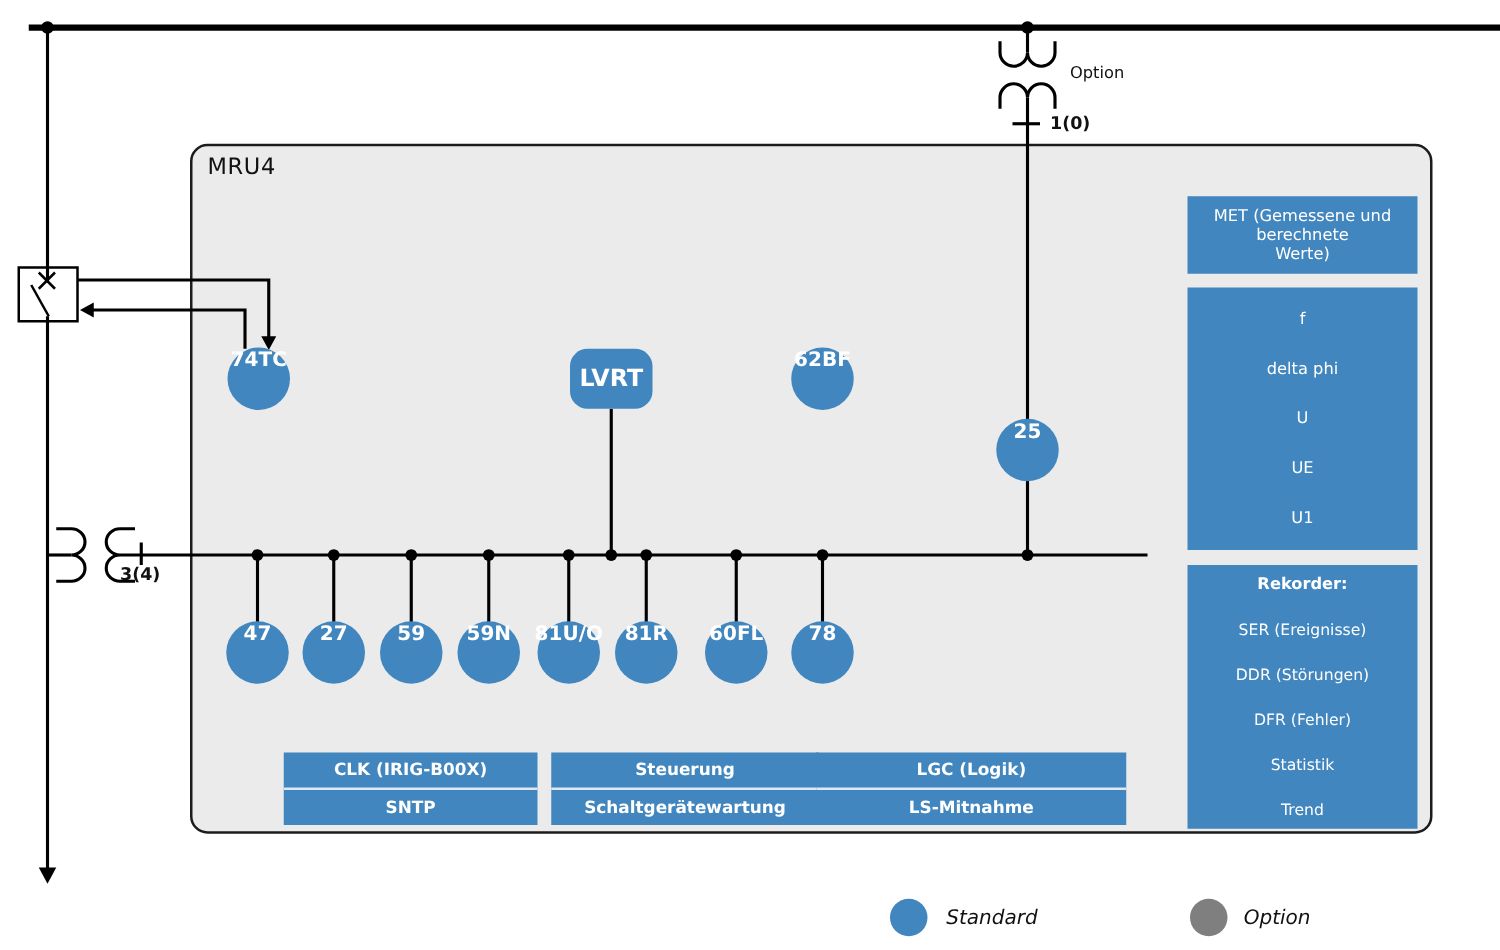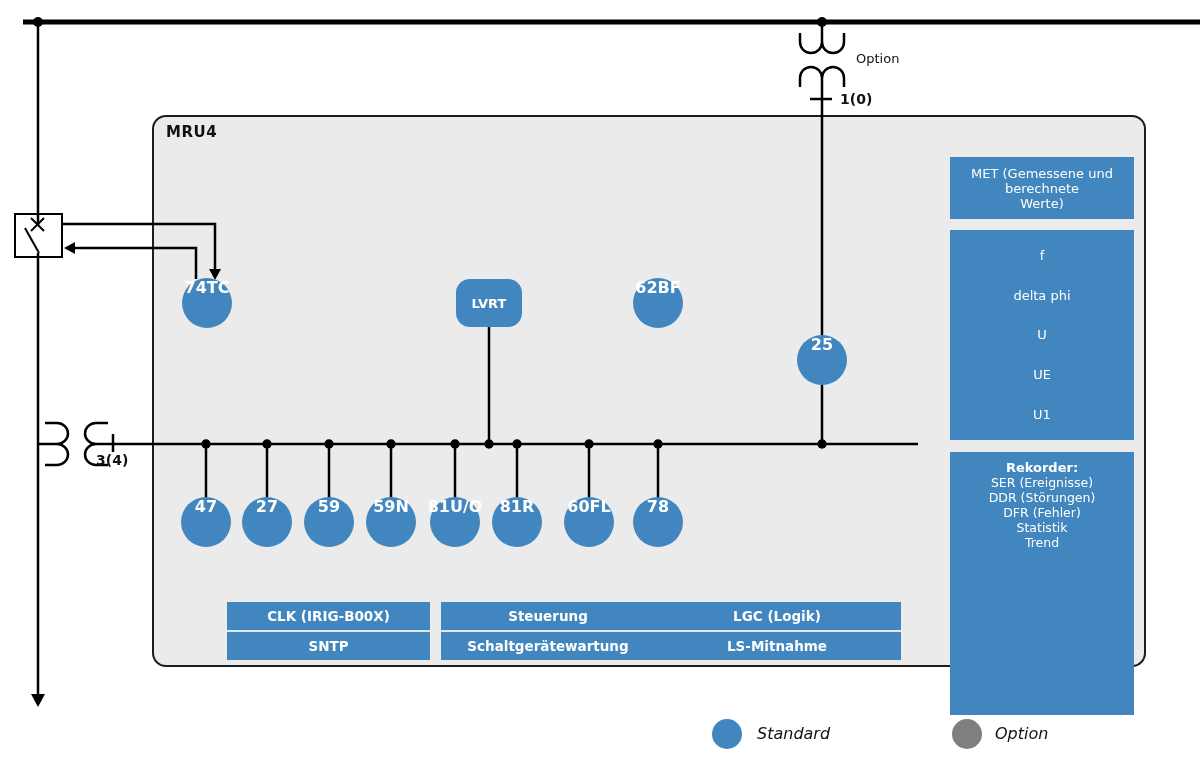--- a/index.html
+++ b/index.html
@@ -6,33 +6,33 @@
   #canvas{
     position:relative;width:1200px;height:760px;background:#ffffff;overflow:hidden;
     font-family:"DejaVu Sans","Liberation Sans",sans-serif;color:#111;
   }
   .abs{position:absolute;}
   
   .device{
     left:152px;top:115px;width:994px;height:552px;
     background:#ebebeb;border:2px solid #1c1c1c;border-radius:14px;box-sizing:border-box;
   }
-  .device-title{left:166px;top:123px;font-size:15px;font-weight:bold;letter-spacing:.5px;}
+  .device-title{left:166px;top:123px;font-size:18px;font-weight:normal;letter-spacing:.5px;}
   
   svg.linework{left:0;top:0;width:1200px;height:760px;pointer-events:none;}
   
   .fn-circle{
     width:50px;height:50px;border-radius:50%;background:#4186be;
     display:flex;justify-content:center;
     color:#fff;font-size:16px;font-weight:bold;
   }
   .fn-square{
     left:456px;top:279px;width:66px;height:48px;border-radius:14px;background:#4186be;
     display:flex;align-items:center;justify-content:center;
-    color:#fff;font-size:13px;font-weight:bold;
+    color:#fff;font-size:19px;font-weight:bold;
   }
   
   .module{background:#4186be;display:flex;flex-direction:column;margin-left:47px;}
   .module .row{
     flex:1;display:flex;align-items:center;justify-content:center;
     color:#fff;font-size:13.5px;font-weight:bold;white-space:nowrap;
   }
   .module .row + .row{border-top:2px solid #dfe8f2;}
   
   .panel-box{background:#4186be;color:#fff;box-sizing:border-box;}
@@ -40,22 +40,22 @@
     left:950px;top:157px;width:184px;height:62px;
     display:flex;flex-direction:column;align-items:center;justify-content:center;
     font-size:13px;line-height:15px;text-align:center;
   }
   .panel-values{
     left:950px;top:230px;width:184px;height:210px;
     display:flex;flex-direction:column;justify-content:space-around;
     font-size:13px;text-align:center;padding:6px 0;
   }
   .panel-recorder{
-    left:950px;top:452px;width:184px;height:263px;
-    display:flex;flex-direction:column;justify-content:flex-start;
+    left:950px;top:452px;width:184px;height:211px;
+    display:flex;flex-direction:column;justify-content:space-between;
     font-size:12.5px;text-align:center;padding:8px 4px;
   }
   .panel-recorder .rec-title{font-weight:bold;font-size:13px;}
   
   .lbl{font-size:13px;}
   .lbl-bold{font-size:14px;font-weight:bold;}
   
   .legend-dot{width:30px;height:30px;border-radius:50%;}
   .legend-label{font-size:16px;font-style:italic;}
 </style>

